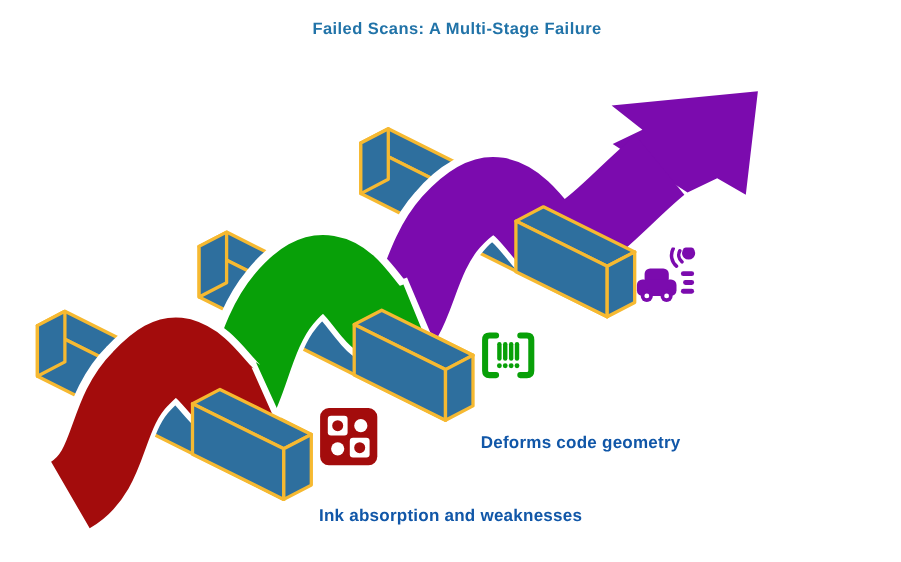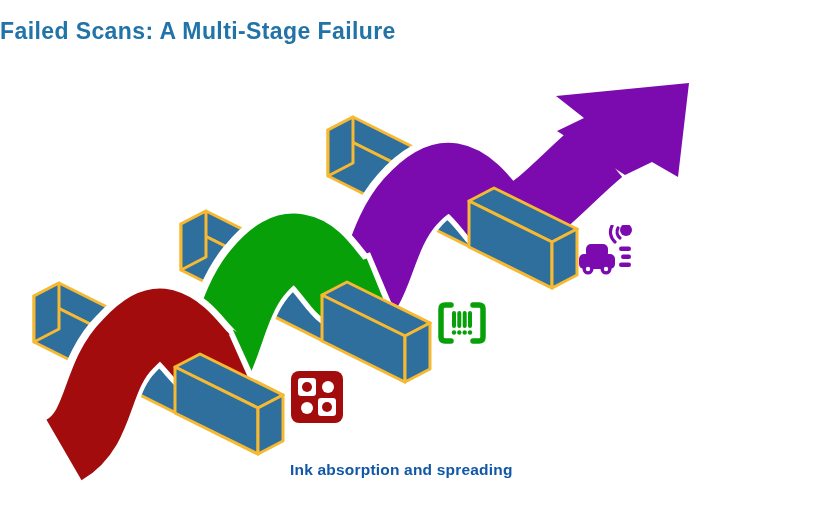--- a/index.html
+++ b/index.html
@@ -2,22 +2,22 @@
 <html style="--title_blue: #2173a8; --label_blue: #1157a8; --ribbon_red: #a30c0c; --ribbon_green: #08a008; --ribbon_purple: #7b0bae; --bar_blue: #2e6f9e; --bar_gold: #f6b931; --outline_white: #ffffff;"><head>
 <meta charset="utf-8">
 <style>
   html,body{margin:0;padding:0;background:#fff;}
   #canvas{
     position:relative;width:819px;height:511px;overflow:hidden;background:#fff;
     font-family:"Liberation Sans", sans-serif;
   }
   #diagram-svg{position:absolute;left:0;top:0;}
   .page-title{
-    position:absolute;left:0;right:0;top:18px;text-align:left;
-    font-size:23px;font-weight:bold;letter-spacing:.4px;color:var(--title_blue);
+    position:absolute;left:12px;right:0;top:18px;text-align:center;
+    font-size:15px;font-weight:bold;letter-spacing:.4px;color:var(--title_blue);
   }
   .stage-label{
     position:absolute;font-size:15.5px;font-weight:bold;letter-spacing:.2px;
     color:var(--label_blue);white-space:nowrap;
   }
   .label-ink{left:290px;top:461px;}
   .label-geometry{left:437px;top:394px;}
   .label-weakness{left:581px;top:319px;}
   .bar-face{fill:var(--bar_blue);stroke:var(--bar_gold);stroke-width:3;stroke-linejoin:round;}
   .ribbon-outline{fill:none;stroke:var(--outline_white);stroke-width:82;stroke-linecap:butt;}
@@ -125,14 +125,15 @@
     <circle class="car-purple" cx="11" cy="44" r="5.5"></circle>
     <circle class="car-hole" cx="11" cy="44" r="2.2"></circle>
     <circle class="car-purple" cx="29" cy="44" r="5.5"></circle>
     <circle class="car-hole" cx="29" cy="44" r="2.2"></circle>
     <rect class="car-purple" x="42" y="21.5" width="12" height="4.5" rx="2.2"></rect>
     <rect class="car-purple" x="44" y="29.5" width="10" height="4.5" rx="2.2"></rect>
     <rect class="car-purple" x="42" y="37.5" width="12" height="4.5" rx="2.2"></rect>
   </svg>
 
   <div class="page-title">Failed Scans: A Multi-Stage Failure</div>
-  <div class="stage-label label-ink">Ink absorption and spreading</div>
+  <div class="stage-label label-ink">Ink absorption and weaknesses</div>
+  <div class="stage-label label-geometry">Deforms code geometry</div>
 </div>
 
 </body></html>

